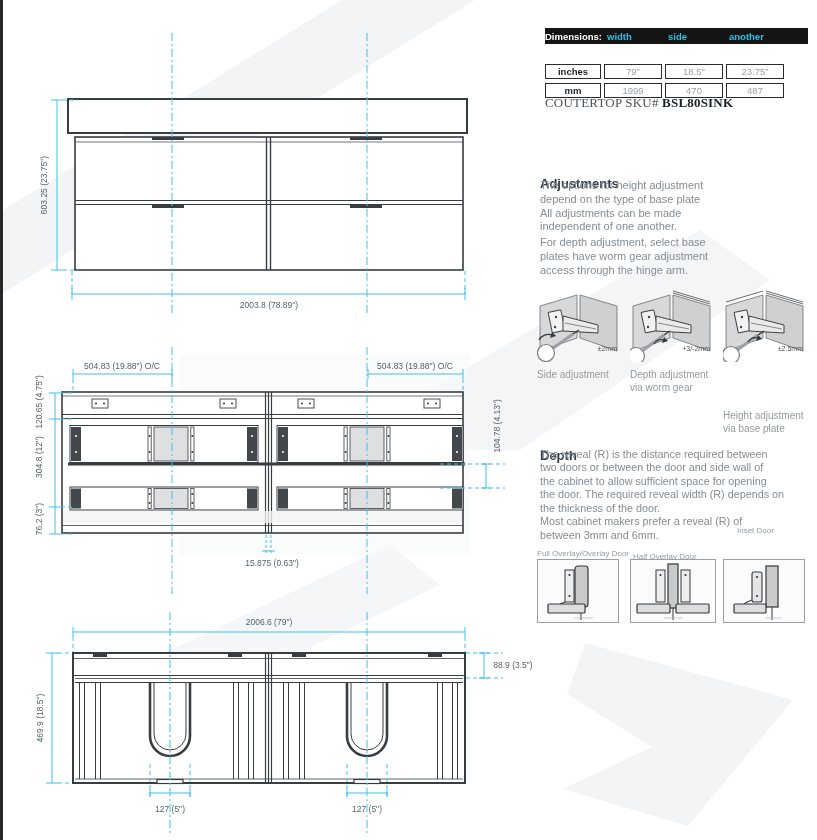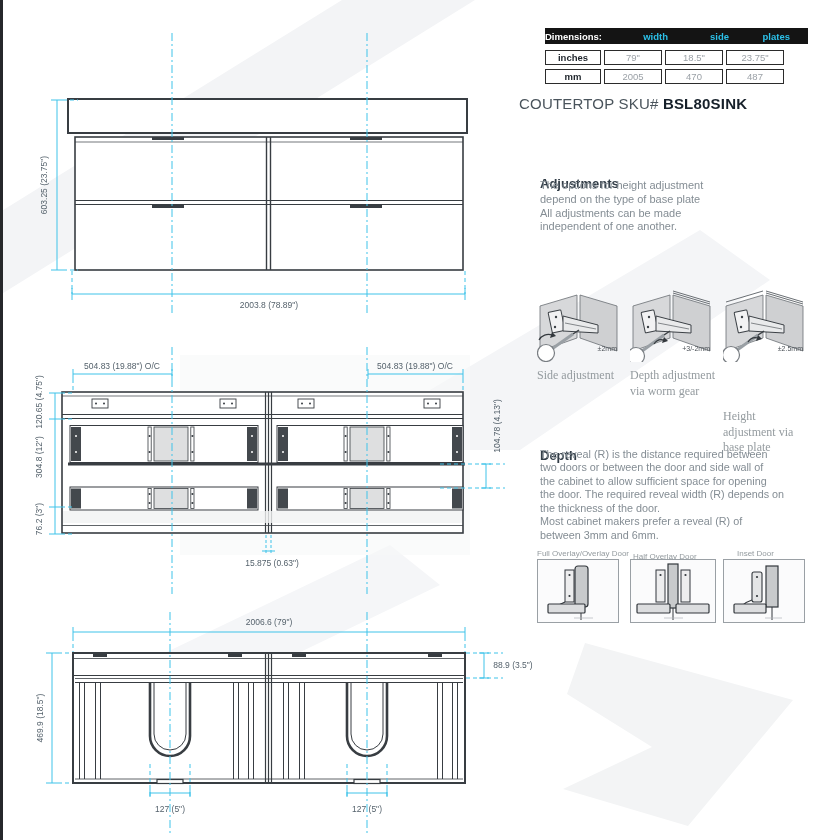--- a/index.html
+++ b/index.html
@@ -6,32 +6,32 @@
   #page{position:relative;width:817px;height:840px;background:#ffffff;overflow:hidden;
         font-family:"Liberation Sans",sans-serif;color:#3a444d;}
   .abs{position:absolute;}
   svg{display:block;}
   
   #left-edge{position:absolute;left:0;top:0;width:3px;height:840px;background:#26282b;z-index:5;}
   
   #dim-table{position:absolute;left:545px;top:28px;width:263px;z-index:4;font-size:9.5px;}
   .dt-header{display:flex;align-items:center;background:#141414;height:16px;}
   .dt-header .h0{width:62px;padding-left:0;color:#ffffff;font-weight:bold;}
-  .dt-header .hc{width:61px;text-align:right;color:#2cc0e8;font-weight:bold;}
-  .dt-body{display:grid;grid-template-columns:56px 58px 58px 58px;gap:4px 3px;margin-top:6px;}
+  .dt-header .hc{width:61px;text-align:left;color:#2cc0e8;font-weight:bold;}
+  .dt-body{display:grid;grid-template-columns:56px 58px 58px 58px;gap:4px 3px;margin-top:20px;}
   .dt-cell{border:1px solid #2b2b2b;height:13px;line-height:13px;text-align:center;background:#fff;}
   .dt-label{font-weight:bold;color:#1d232a;}
   .dt-val{color:#9ba1a7;}
   
-  #sku-line{position:absolute;left:519px;top:95px;font-size:15px;color:#4a545c;z-index:4;letter-spacing:.2px;}
+  #sku-line{position:absolute;left:545px;top:95px;font-size:13px;color:#4a545c;z-index:4;letter-spacing:.2px;font-family:Liberation Serif, serif;}
   #sku-line b{color:#16202a;}
   
   .section-heading{position:absolute;font-size:13px;font-weight:bold;color:#323d47;z-index:4;margin-top:18px;}
   .para{position:absolute;font-size:11px;line-height:1.25;color:#848d94;white-space:pre-line;z-index:4;}
-  .fig-caption{position:absolute;font-size:12px;line-height:1.3;color:#949b9f;z-index:4;width:88px;font-family:Liberation Serif, serif;}
+  .fig-caption{position:absolute;font-size:10px;line-height:1.3;color:#949b9f;z-index:4;width:88px;}
   .door-caption{position:absolute;font-size:8px;color:#949b9f;z-index:4;}
   .fig{position:absolute;z-index:4;}
   .fig-range{position:absolute;right:3px;bottom:10px;font-size:7px;color:#4a5056;}
   .door-box{position:absolute;border:1px solid #9aa0a5;background:#fbfbfc;z-index:4;}
   
   .dim-label{position:absolute;font-size:8.5px;color:#55626c;white-space:nowrap;z-index:3;
              transform:translate(-50%,-50%);}
   .dim-label.rot{transform:translate(-50%,-50%) rotate(-90deg);}
 </style>
 </head>
@@ -289,43 +289,46 @@
   <span class="dim-label rot" style="left:40px;top:718px;">469.9 (18.5")</span>
   <span class="dim-label" style="left:513px;top:665px;">88.9 (3.5")</span>
   <span class="dim-label" style="left:170px;top:809px;">127 (5")</span>
   <span class="dim-label" style="left:367px;top:809px;">127 (5")</span>
 
   <div id="dim-table">
     <div class="dt-header">
       <span class="h0">Dimensions:</span>
       <span class="hc">width</span>
       <span class="hc">side</span>
-      <span class="hc">plates</span>
+      <span class="hc">another</span>
     </div>
     <div class="dt-body">
       <span class="dt-cell dt-label">inches</span>
       <span class="dt-cell dt-val">79"</span>
       <span class="dt-cell dt-val">18.5"</span>
       <span class="dt-cell dt-val">23.75"</span>
       <span class="dt-cell dt-label">mm</span>
-      <span class="dt-cell dt-val">2005</span>
+      <span class="dt-cell dt-val">1999</span>
       <span class="dt-cell dt-val">470</span>
       <span class="dt-cell dt-val">487</span>
     </div>
   </div>
 
   <div id="sku-line">
     <span>COUTERTOP SKU# </span><b>BSL80SINK</b>
   </div>
 
   <div class="section-heading" style="left:540px;top:158px;">Adjustments</div>
   <div class="para" style="left:540px;top:179px;width:215px;">The options for height adjustment
 depend on the type of base plate
 All adjustments can be made
 independent of one another.</div>
+  <div class="para" style="left:540px;top:236px;width:215px;">For depth adjustment, select base
+plates have worm gear adjustment
+access through the hinge arm.</div>
 
   <div class="fig" style="left:537px;top:290px;width:83px;height:72px;">
     <svg width="83" height="72" viewBox="0 0 83 72">
       <polygon points="3,16 40,5 40,48 3,61" fill="#d7d8da" stroke="#6a6f74" stroke-width="0.8"></polygon>
       <polygon points="43,5 80,16 80,61 43,48" fill="#cfd0d2" stroke="#6a6f74" stroke-width="0.8"></polygon>
       <rect x="13" y="21" width="13" height="21" rx="1" fill="#f2f2f3" stroke="#3c4146" stroke-width="1" transform="rotate(-12 19 31)"></rect>
       <circle cx="19" cy="27" r="1.2" fill="#3c4146"></circle>
         <circle cx="18" cy="37" r="1.2" fill="#3c4146"></circle>
       <polygon points="26,26 61,35 61,43 26,41" fill="#e9eaeb" stroke="#3c4146" stroke-width="1"></polygon>
       <line x1="28" y1="33" x2="59" y2="39" stroke="#3c4146" stroke-width="0.6"></line>
@@ -385,21 +388,21 @@
   <div class="para" style="left:540px;top:448px;width:290px;font-size:10.8px;">The reveal (R) is the distance required between
 two doors or between the door and side wall of
 the cabinet to allow sufficient space for opening
 the door. The required reveal width (R) depends on
 the thickness of the door.
 Most cabinet makers prefer a reveal (R) of
 between 3mm and 6mm.</div>
 
   <div class="door-caption" style="left:537px;top:549px;">Full Overlay/Overlay Door</div>
   <div class="door-caption" style="left:633px;top:552px;">Half Overlay Door</div>
-  <div class="door-caption" style="left:737px;top:549px;">Inset Door</div>
+  <div class="door-caption" style="left:737px;top:526px;">Inset Door</div>
 
   <div class="door-box" style="left:537px;top:559px;width:80px;height:62px;">
     <svg width="80" height="62" viewBox="0 0 80 62">
       <rect x="37" y="6" width="13" height="41" rx="3" fill="#c8cacc" stroke="#32373c" stroke-width="1.2"></rect>
       <rect x="27" y="10" width="9" height="32" fill="#ededee" stroke="#32373c" stroke-width="1"></rect>
       <circle cx="31.5" cy="15" r="1.1" fill="#32373c"></circle>
         <circle cx="31.5" cy="36" r="1.1" fill="#32373c"></circle>
       <path d="M27 42 Q22 44 20 46" fill="none" stroke="#32373c" stroke-width="1.2"></path>
       <rect x="10" y="44" width="37" height="9" rx="1" fill="#dcdddf" stroke="#32373c" stroke-width="1.2"></rect>
       <line x1="43" y1="53" x2="43" y2="60" stroke="#32373c" stroke-width="1"></line>

